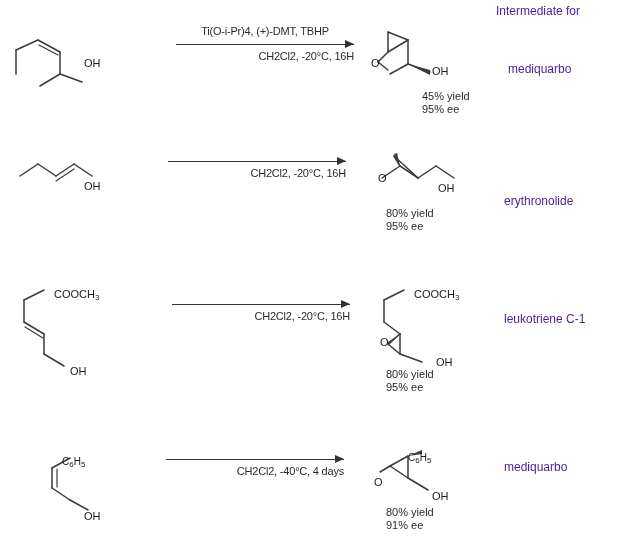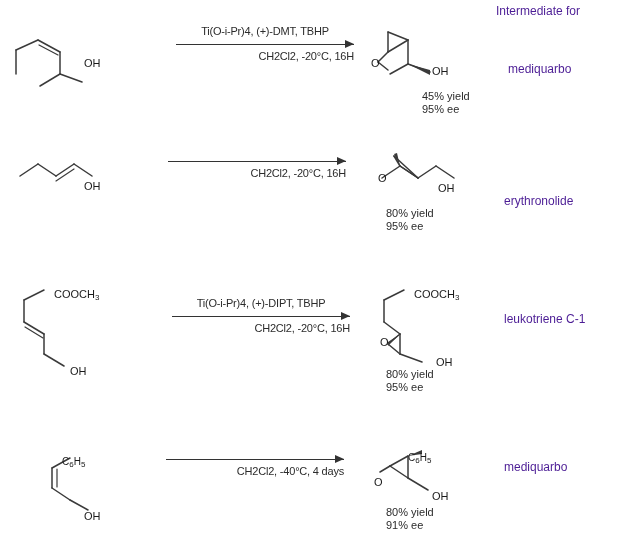--- a/index.html
+++ b/index.html
@@ -201,21 +201,20 @@
         <path class="bond" d="M8,34 L28,46"></path>
         <path class="bond-thin" d="M9,39 L27,50"></path>
         <path class="bond" d="M28,46 L28,66"></path>
         <path class="bond" d="M28,66 L48,78"></path>
       </svg>
     </div>
     <span class="atom" style="left:54px;top:16px;">COOCH<span class="sub">3</span></span>
     <span class="atom" style="left:70px;top:93px;">OH</span>
 
     <div class="arrow-block" style="left:172px;top:25px;">
-      <div class="arrow-reagents">Ti(O-i-Pr)4, (+)-DIPT, TBHP</div>
       <div class="arrow-line"></div>
       <div class="arrow-conditions">CH2Cl2, -20°C, 16H</div>
     </div>
 
     <div class="struct" style="left:376px;top:16px;">
       <svg width="110" height="90" viewBox="0 0 110 90">
         <path class="bond" d="M8,12 L28,2"></path>
         <path class="bond" d="M8,12 L8,34"></path>
         <path class="bond" d="M8,34 L24,46"></path>
         <path class="bond" d="M24,46 L24,66"></path>

